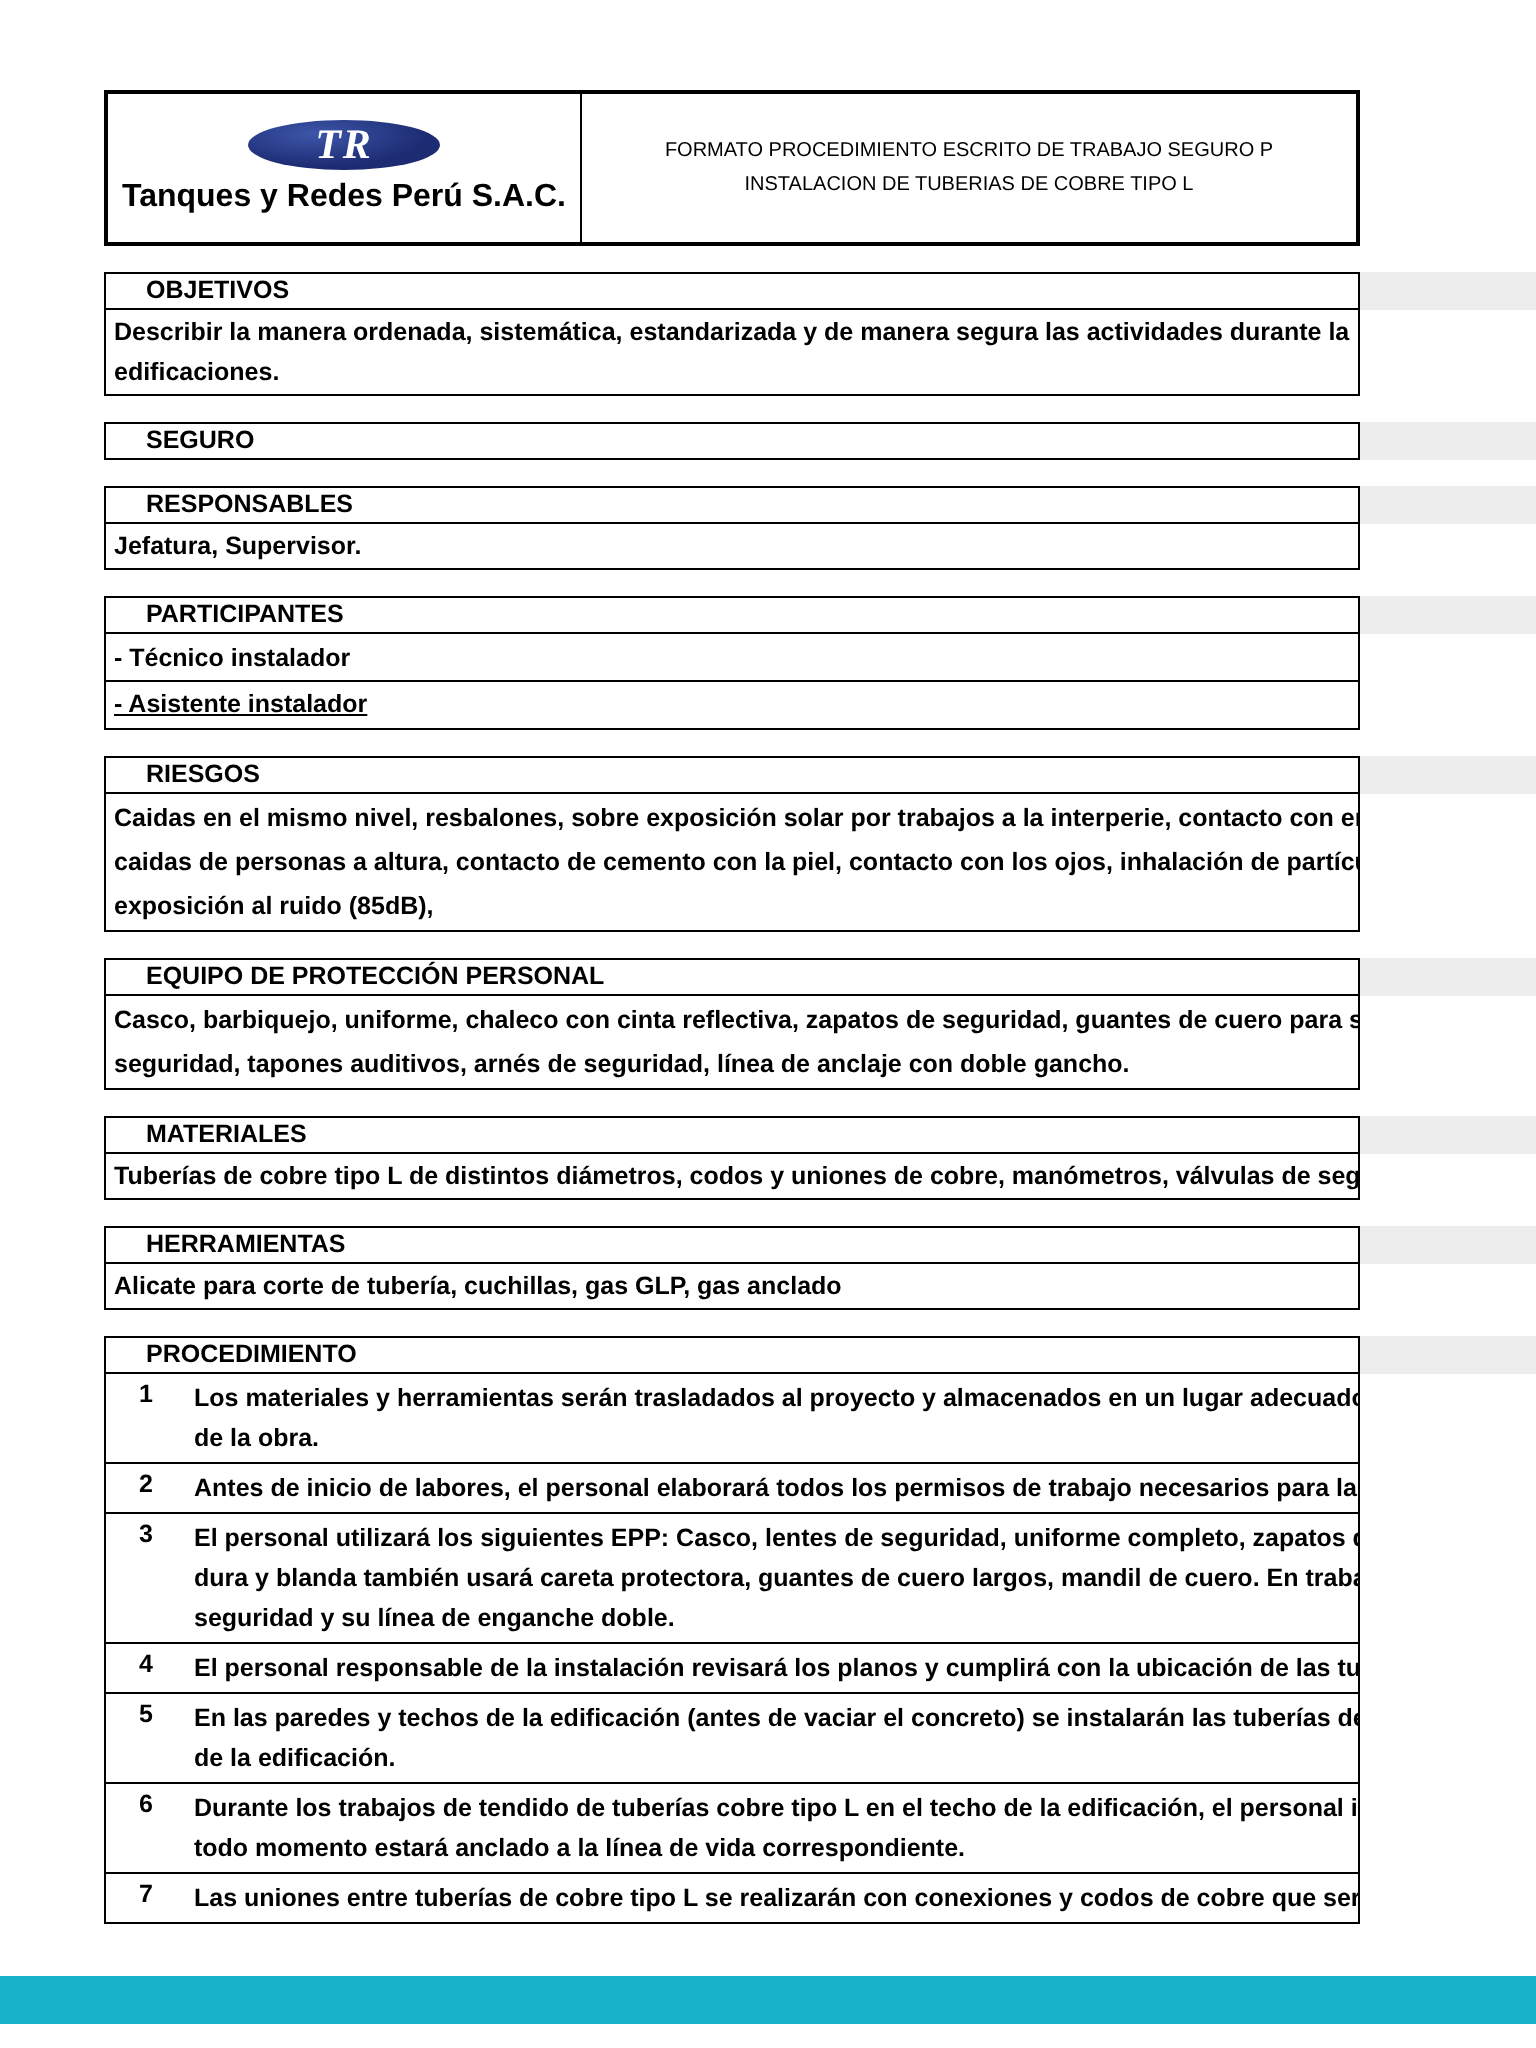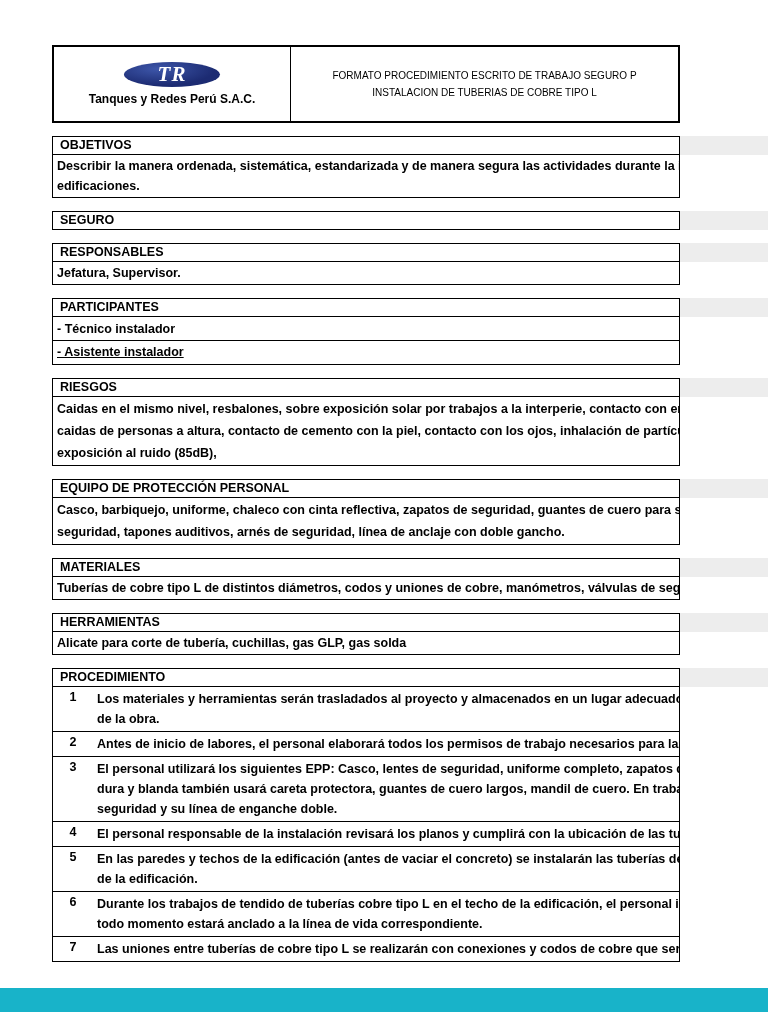--- a/index.html
+++ b/index.html
@@ -9,28 +9,28 @@
   }
   *{margin:0;padding:0;box-sizing:border-box;}
   body{background:#fff;font-family:"Liberation Sans","DejaVu Sans",sans-serif;}
   .page{position:relative;width:768px;height:1024px;background:#fff;overflow:hidden;color:#000;}
 
   
   .header-box{display:flex;margin:45px 0 0 52px;width:628px;height:78px;border:2px solid #000;}
   .header-left{width:237px;border-right:1.5px solid #000;display:flex;flex-direction:column;align-items:center;justify-content:center;padding:21px 0;}
   .logo-oval{width:96px;height:40px;border-radius:50%;background:radial-gradient(ellipse at 35% 28%, #3d56a9 0%, var(--logo-navy) 65%);display:flex;align-items:center;justify-content:center;}
   .logo-oval span{color:#fff;font-family:"Liberation Serif","DejaVu Serif",serif;font-style:italic;font-weight:700;font-size:21px;letter-spacing:1px;}
-  .company-name{margin-top:5px;font-weight:700;font-size:12px;}
+  .company-name{margin-top:5px;font-weight:700;font-size:16px;}
   .header-right{flex:1;display:flex;flex-direction:column;align-items:center;justify-content:center;text-align:center;overflow:hidden;}
   .doc-title{font-weight:400;font-size:10px;line-height:17px;white-space:nowrap;}
 
   
   .sec-row{display:flex;width:768px;margin-top:13px;height:19px;}
   .sec-row .left-spacer{width:52px;background:#fff;}
-  .sec-cell{width:628px;border:1px solid #000;background:#fff;font-weight:700;font-size:12.5px;line-height:16px;padding:0 7px;}
+  .sec-cell{width:628px;border:1px solid #000;background:#fff;font-weight:700;font-size:12.5px;line-height:16px;padding:0 20px;}
   .right-strip{flex:1;background:var(--strip-gray);}
 
   
   .txt-cell{margin-left:52px;margin-top:-1px;width:628px;border:1px solid #000;background:#fff;padding:1px 0;}
   .line{white-space:nowrap;overflow:hidden;font-weight:600;font-size:12.5px;line-height:20px;padding:0 4px;}
   .line.roomy{line-height:22px;}
   .rowed .line{line-height:22px;}
   .rowed .line + .line{border-top:1px solid #000;text-decoration:underline;}
 
   
@@ -125,21 +125,21 @@
   <div class="txt-cell">
     <div class="line">Tuberías de cobre tipo L de distintos diámetros, codos y uniones de cobre, manómetros, válvulas de segurida</div>
   </div>
 
   <div class="sec-row">
     <div class="left-spacer"></div>
     <div class="sec-cell">HERRAMIENTAS</div>
     <div class="right-strip"></div>
   </div>
   <div class="txt-cell">
-    <div class="line">Alicate para corte de tubería, cuchillas, gas GLP, gas solda</div>
+    <div class="line">Alicate para corte de tubería, cuchillas, gas GLP, gas anclado</div>
   </div>
 
   <div class="sec-row">
     <div class="left-spacer"></div>
     <div class="sec-cell">PROCEDIMIENTO</div>
     <div class="right-strip"></div>
   </div>
 
   <div class="proc-table">
 

